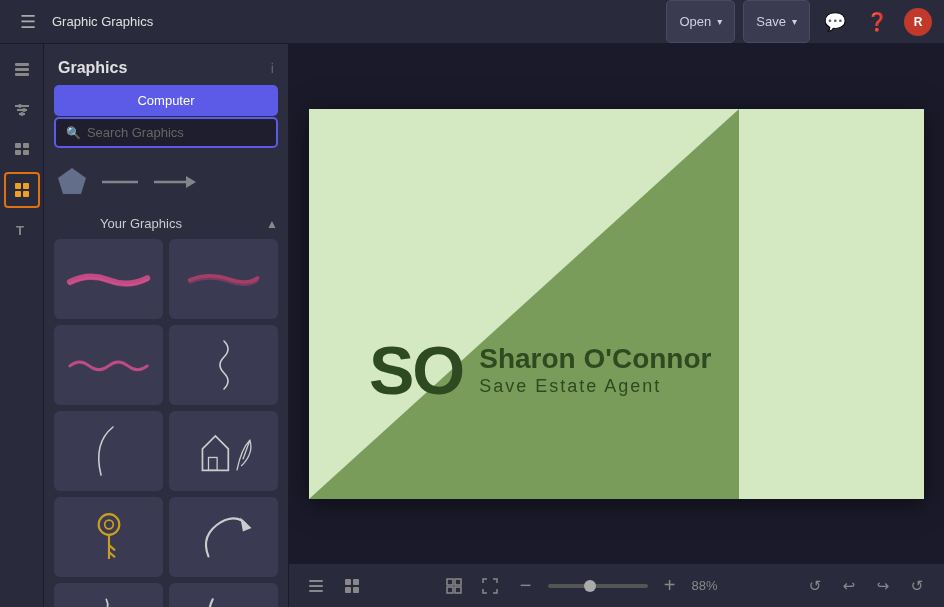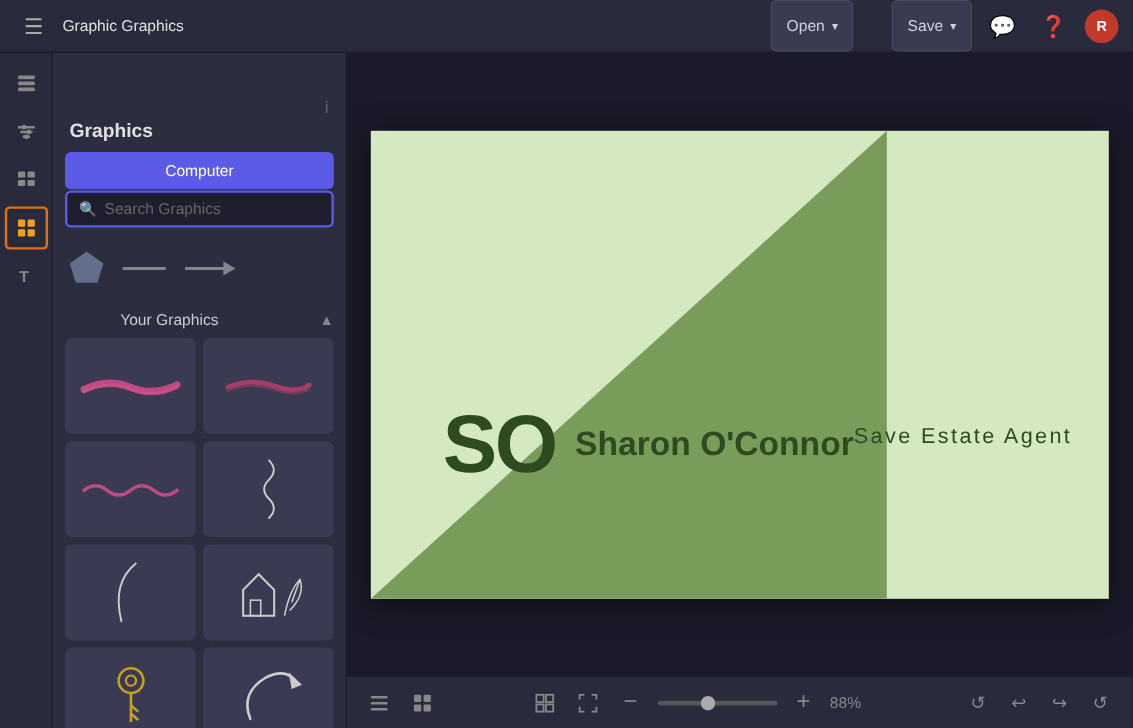--- a/index.html
+++ b/index.html
@@ -49,21 +49,20 @@
       background: #3a3a50;
       color: #d0d0e0;
       border: 1px solid #4a4a60;
       border-radius: 5px;
       padding: 13px 12px;
       font-size: 13px;
       cursor: pointer;
       display: flex;
       align-items: center;
       gap: 6px;
-      margin-left: 24px;
     }
     .chevron-down { font-size: 10px; }
     .topbar-right {
       display: flex;
       align-items: center;
       gap: 10px;
     }
     .icon-btn {
       background: none;
       border: none;
@@ -144,21 +143,20 @@
     .panel-header {
       padding: 14px 14px 8px;
       display: flex;
       align-items: center;
       justify-content: space-between;
     }
     .panel-title {
       color: #e0e0e0;
       font-size: 16px;
       font-weight: 600;
-      margin-top: 43px;
     }
     .info-icon {
       color: #666;
       font-size: 14px;
       cursor: pointer;
     }
     .panel-body {
       padding: 0 10px;
       overflow-y: auto;
       flex: 1;
@@ -291,21 +289,21 @@
     }
     .canvas-so {
       font-size: 68px;
       font-weight: 900;
       color: #2d4a20;
       letter-spacing: -2px;
       line-height: 1;
     }
     .canvas-name-block {
       display: flex;
-      flex-direction: row;
+      flex-direction: column;
     }
     .canvas-name {
       font-size: 28px;
       font-weight: 600;
       color: #2d4a20;
       line-height: 1.2;
     }
     .canvas-subtitle {
       font-size: 18px;
       color: #2d4a20;

